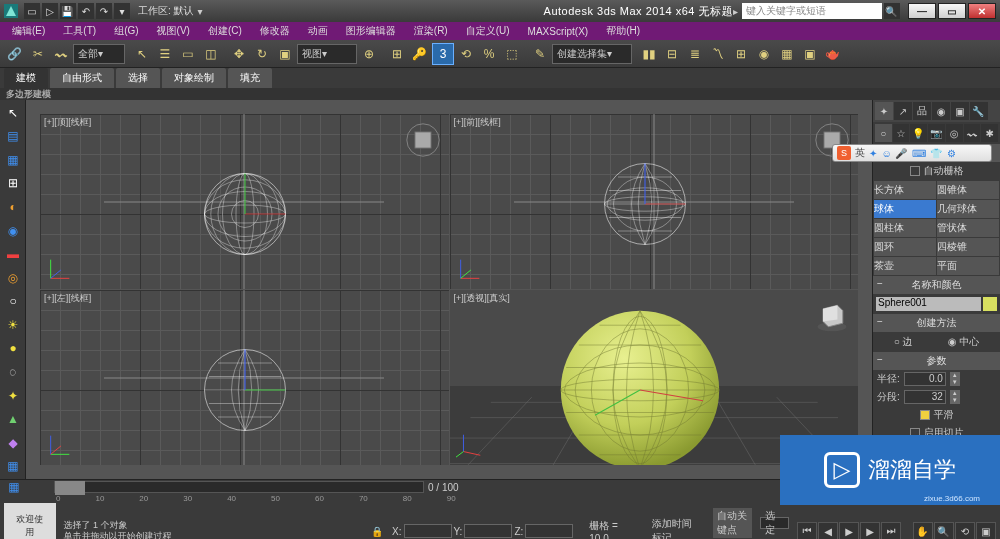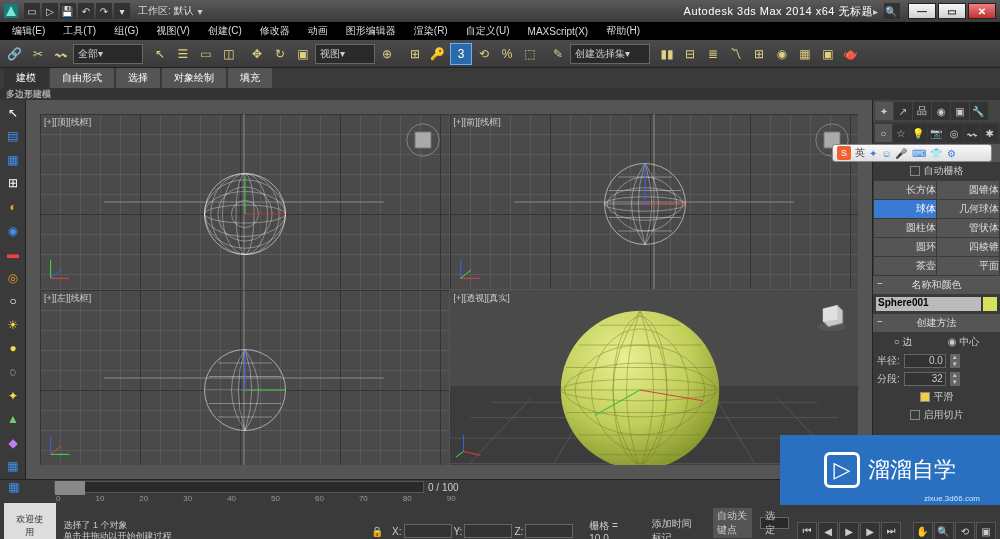--- a/index.html
+++ b/index.html
@@ -13,21 +13,21 @@
 .workspace { margin-left: 8px; color: #ddd; }
 .title-text { flex: 1; text-align: right; color: #fff; font-size: 11px; letter-spacing: .5px;}
 .search-box { width: 140px; height: 16px; background: #fff; color:#888; padding:0 4px; display:flex; align-items:center; font-size:10px;}
 .win-btns { display: flex; gap: 2px; margin-left: 8px; }
 .win-btn { width: 28px; height: 16px; display:flex; align-items:center; justify-content:center; font-weight:bold; border:1px solid #222;}
 .win-min{background:linear-gradient(#f7f7f7,#d0d0d0);color:#333;}
 .win-max{background:linear-gradient(#f7f7f7,#d0d0d0);color:#333;}
 .win-close{background:linear-gradient(#f08080,#c03030);color:#fff;}
 
 
-.menubar { height: 18px; background: #000000; display: flex; align-items: center; padding: 0 4px; gap: 2px; font-size: 10px;}
+.menubar { height: 18px; background: #701a75; display: flex; align-items: center; padding: 0 4px; gap: 2px; font-size: 10px;}
 .menu-item { padding: 2px 8px; color: #ddd; cursor:pointer;}
 
 
 .maintb { height: 28px; background: linear-gradient(#4a4a4a,#3a3a3a); display: flex; align-items: center; padding: 2px 4px; gap: 1px; border-bottom:1px solid #222;}
 .tb-btn { width: 22px; height: 22px; display:flex; align-items:center; justify-content:center; color:#e0d080; font-size:12px; }
 .tb-btn.active{background:#2a6aaa; border:1px solid #6ab0ff;}
 .tb-sep{width:4px;}
 .tb-dd{height:20px;background:#2a2a2a;border:1px solid #666;color:#ccc;padding:0 4px;display:flex;align-items:center;font-size:10px;}
 
 
@@ -80,24 +80,24 @@
 
 .cmdpanel{width:128px;background:#3a3a3a;border-left:1px solid #222;display:flex;flex-direction:column;font-size:10px;}
 .cmd-tabs{display:flex;gap:1px;padding:2px;background:#444;}
 .cmd-tab{width:18px;height:18px;background:#333;display:flex;align-items:center;justify-content:center;}
 .cmd-tab.active{background:#555;}
 .cmd-subtabs{display:flex;gap:1px;padding:2px;}
 .sec-hdr{background:#555;color:#ddd;padding:2px 4px;text-align:center;position:relative;}
 .sec-hdr::before{content:"−";position:absolute;left:4px;}
 .chk-row{display:flex;align-items:center;justify-content:center;padding:2px;gap:4px;}
 .prim-grid{display:grid;grid-template-columns:1fr 1fr;gap:1px;padding:1px;}
-.prim-btn{background:#555;color:#ddd;text-align:right;padding:2px 0;}
+.prim-btn{background:#555;color:#ddd;text-align:left;padding:2px 0;}
 .prim-btn.active{background:#3a7ad0;color:#fff;}
 .name-row{display:flex;padding:3px;gap:2px;}
-.name-in{flex:1;height:14px;background:#bbb;color:#000;padding:0 2px;font-weight:bold;}
+.name-in{flex:1;height:14px;background:#bbb;color:#000;padding:0 2px;}
 .swatch{width:14px;height:14px;background:#d8e060;}
 .radio-row{display:flex;justify-content:space-around;padding:3px;}
 .spin-row{display:flex;align-items:center;padding:2px 4px;gap:4px;}
 .spin-in{width:42px;height:14px;background:#333;border:1px solid #666;color:#ccc;text-align:right;padding:0 2px;}
 .spin-btns{display:flex;flex-direction:column;}
 .spin-btn{width:10px;height:7px;background:#666;font-size:6px;line-height:6px;text-align:center;}
 
 
 .bottom{position:absolute;bottom:0;left:0;right:0;height:60px;background:#3a3a3a;border-top:1px solid #222;display:flex;flex-direction:column;}
 .timeline-row{height:18px;display:flex;align-items:center;padding:0 4px;gap:4px;}
@@ -139,20 +139,21 @@
     <div class="qat-btn">▷</div>
     <div class="qat-btn">💾</div>
     <div class="qat-btn">↶</div>
     <div class="qat-btn">↷</div>
     <div class="qat-btn">▾</div>
   </div>
   <div class="workspace">工作区: 默认</div>
   <span style="margin-left:4px;color:#ccc">▾</span>
   <div class="title-text">Autodesk 3ds Max  2014 x64   无标题</div>
   <span style="margin-right:4px;color:#ccc">▸</span>
+  <div class="search-box">键入关键字或短语</div>
   <div class="qat-btn" style="margin-left:2px;">🔍</div>
   <div class="win-btns">
     <div class="win-btn win-min">—</div>
     <div class="win-btn win-max">▭</div>
     <div class="win-btn win-close">✕</div>
   </div>
 </div>
 
 <div class="menubar">
   <div class="menu-item">编辑(E)</div>
@@ -166,21 +167,21 @@
   <div class="menu-item">渲染(R)</div>
   <div class="menu-item">自定义(U)</div>
   <div class="menu-item">MAXScript(X)</div>
   <div class="menu-item">帮助(H)</div>
 </div>
 
 <div class="maintb">
   <div class="tb-btn">🔗</div>
   <div class="tb-btn">✂</div>
   <div class="tb-btn">〰</div>
-  <div class="tb-dd" style="width:70px"><span>全部</span> ▾</div>
+  <div class="tb-dd" style="width:52px"><span>全部</span> ▾</div>
   <div class="tb-sep"></div>
   <div class="tb-btn">↖</div>
   <div class="tb-btn">☰</div>
   <div class="tb-btn">▭</div>
   <div class="tb-btn">◫</div>
   <div class="tb-sep"></div>
   <div class="tb-btn">✥</div>
   <div class="tb-btn">↻</div>
   <div class="tb-btn">▣</div>
   <div class="tb-dd" style="width:60px"><span>视图</span> ▾</div>
@@ -430,20 +431,21 @@
     <div class="sec-hdr">名称和颜色</div>
     <div class="name-row">
       <div class="name-in">Sphere001</div>
       <div class="swatch"></div>
     </div>
     <div class="sec-hdr">创建方法</div>
     <div class="radio-row">
       <label>○ <span>边</span></label>
       <label>◉ <span>中心</span></label>
     </div>
+    <div class="sec-hdr">参数</div>
     <div class="spin-row">
       <span>半径:</span>
       <div class="spin-in">0.0</div>
       <div class="spin-btns">
           <div class="spin-btn">▲</div>
           <div class="spin-btn">▼</div>
         </div>
     </div>
     <div class="spin-row">
       <span>分段:</span>

